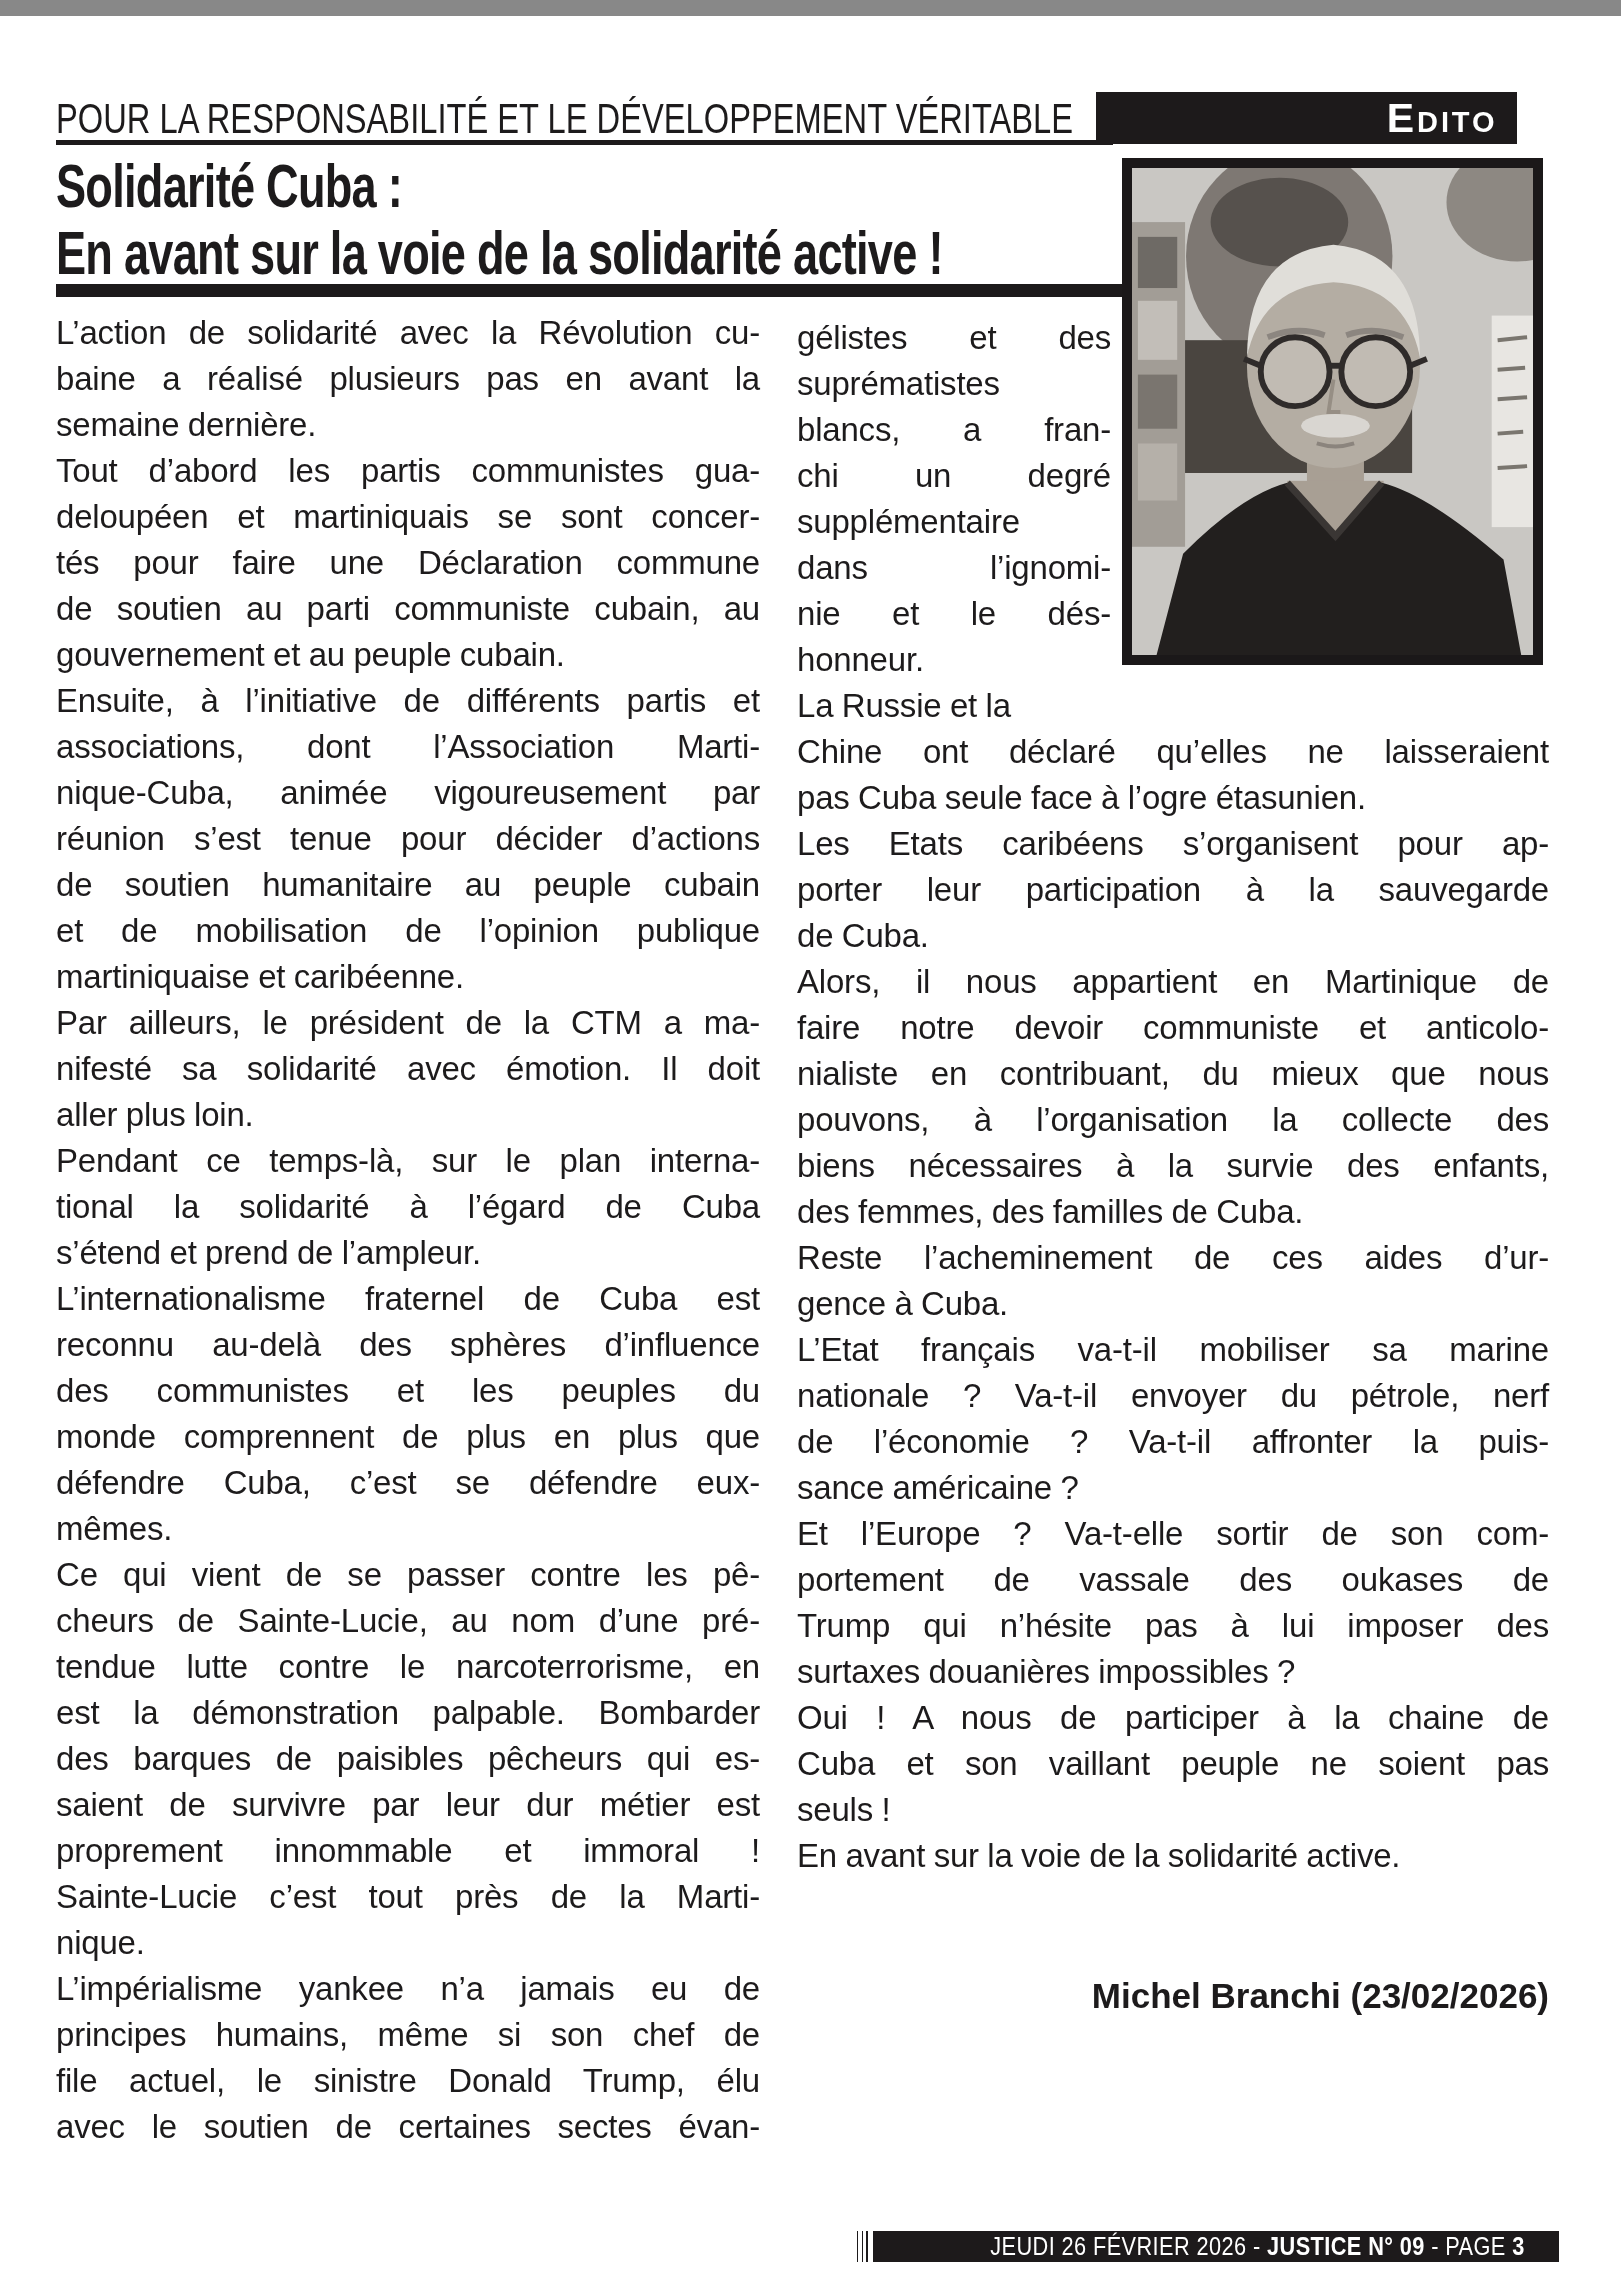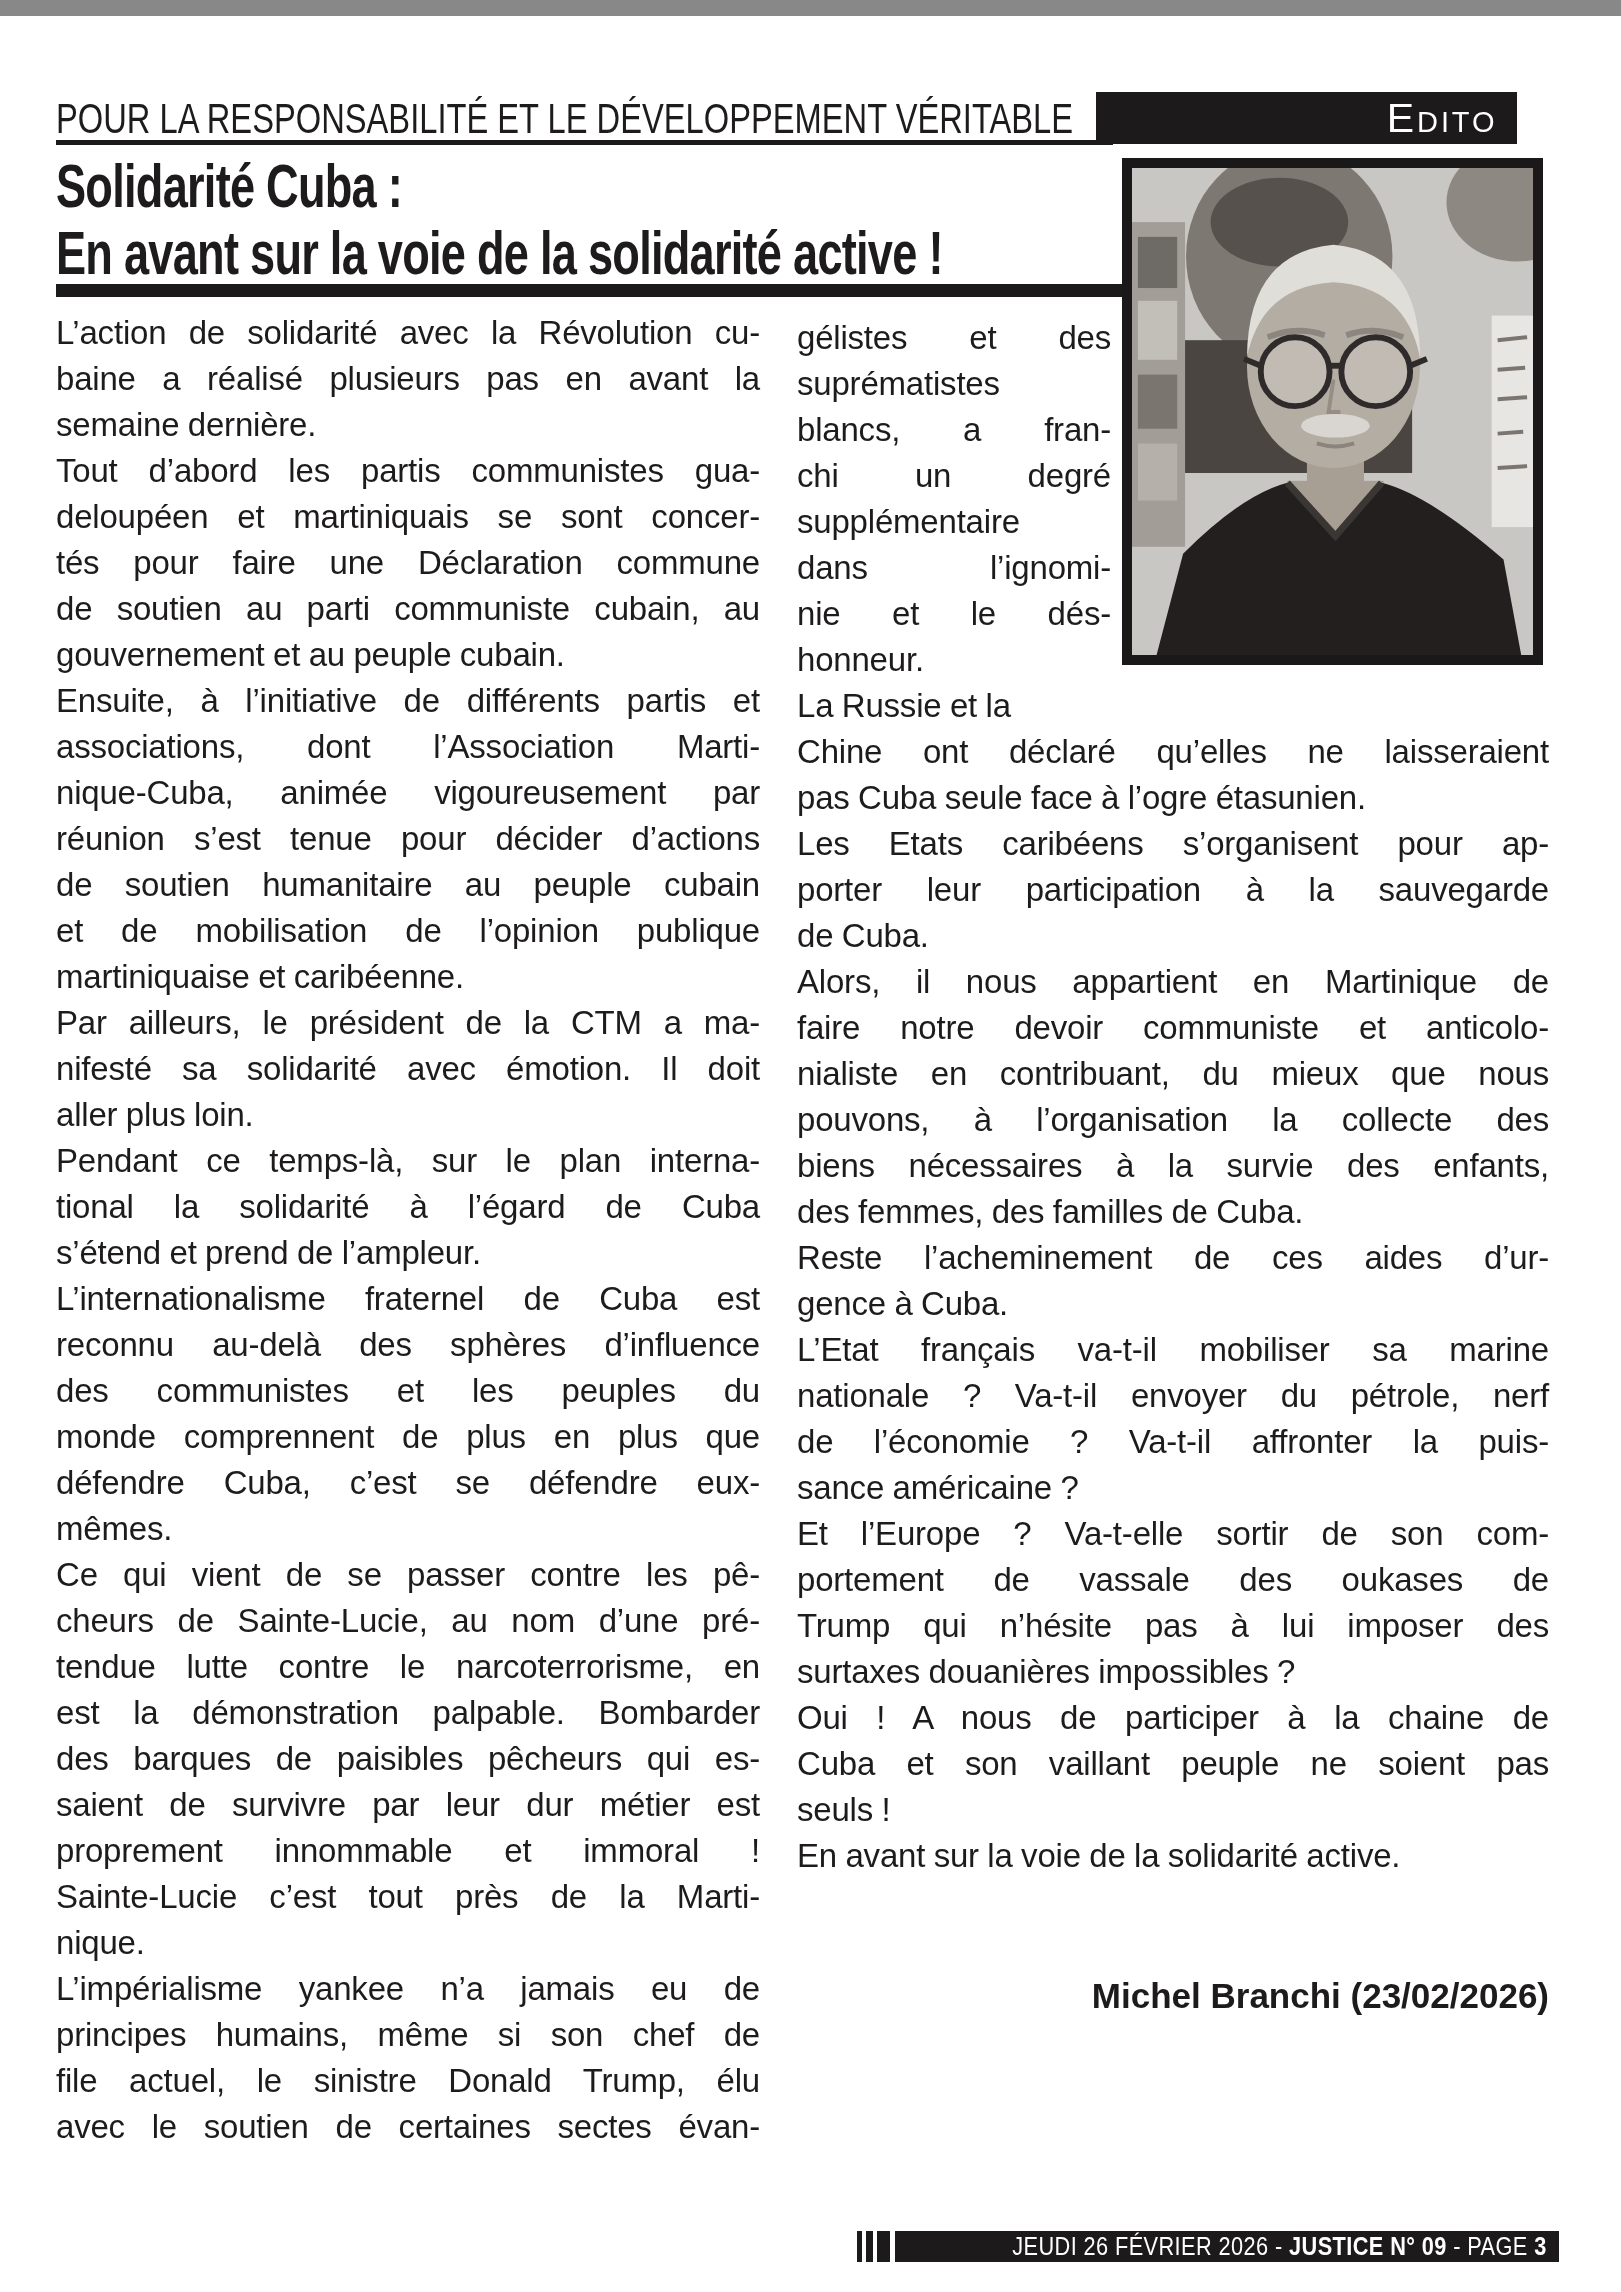--- a/index.html
+++ b/index.html
@@ -23,21 +23,21 @@
     position:absolute;left:56px;top:124px;
     width:1057px;height:4.9px;background:#1d1a1b;
   }
   .edito-badge{
     position:absolute;left:1096px;top:76px;
     width:421px;height:52px;background:#1d1a1b;
     display:flex;align-items:center;justify-content:flex-end;
     padding-right:19.6px;box-sizing:border-box;
   }
   .edito-badge span{
-    color:#ffffff;font-weight:400;font-size:41px;
+    color:#ffffff;font-weight:700;font-size:41px;
     font-variant:small-caps;letter-spacing:2.9px;line-height:1;
   }
   
   .title-block{position:absolute;left:56px;top:137px;}
   .title-line{
     font-weight:700;font-size:61px;line-height:67px;
     letter-spacing:-1px;white-space:nowrap;
     transform:scaleX(0.74);transform-origin:left center;
   }
   .title-rule{
@@ -70,21 +70,21 @@
     width:702px;height:31px;
     display:flex;align-items:stretch;
   }
   .f-block{background:#1d1a1b;margin-right:3.9px;}
   .f-b1{width:8.8px;}
   .f-b2{width:12.7px;}
   .f-b3{width:25.5px;margin-right:4.9px;}
   .f-bar{
     flex:1;background:#1d1a1b;
     display:flex;align-items:center;justify-content:flex-end;
-    padding-right:12px;box-sizing:border-box;
+    padding-right:34px;box-sizing:border-box;
   }
   .f-text{
     color:#ffffff;font-size:26.5px;line-height:1;letter-spacing:0.5px;
     white-space:nowrap;transform:scaleX(0.82);transform-origin:right center;
   }
   .fb{font-weight:700;}
 </style>
 </head>
 <body>
 

